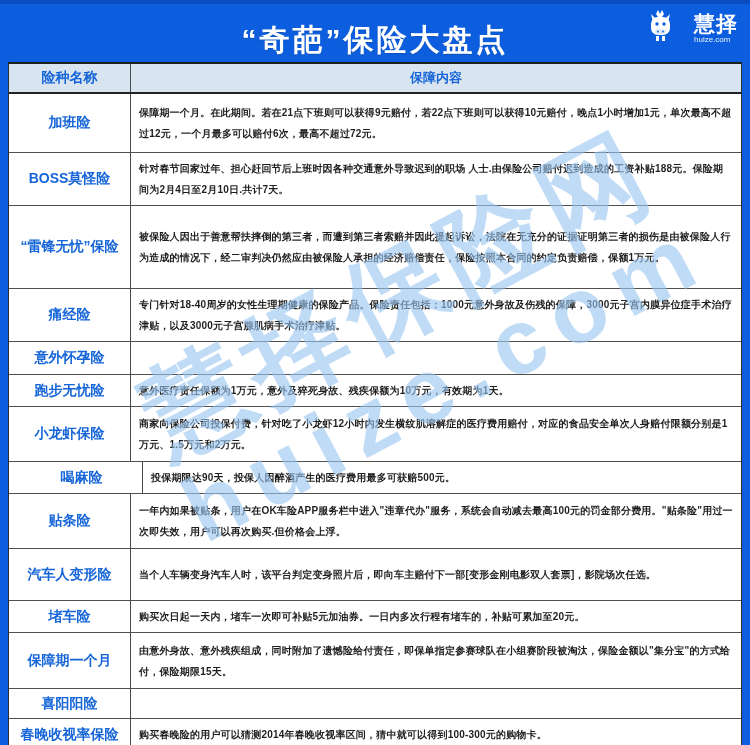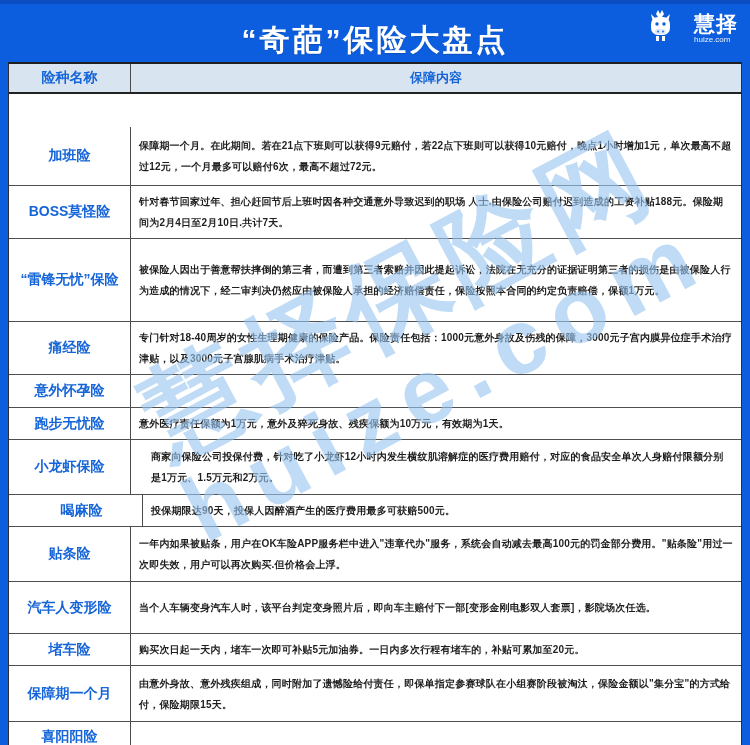--- a/index.html
+++ b/index.html
@@ -44,28 +44,28 @@
     color:var(--name-text,#1565d8);font-weight:bold;font-size:14px;
     border-right:1px solid #4a4a4a;box-sizing:border-box;
   }
   .col-content-header{
     flex:1;display:flex;align-items:center;justify-content:center;
     color:var(--name-text,#1565d8);font-weight:bold;font-size:13px;
   }
   .t-row{
     display:flex;border-top:1px solid #4f4f4f;box-sizing:border-box;
   }
-  .t-row:first-child{border-top:none;margin-top:33px;}
+  .t-row:first-child{border-top:none;}
   .t-body .t-row:nth-child(1){min-height:58px;}
   .t-body .t-row:nth-child(2){min-height:52px;}
   .t-body .t-row:nth-child(3){min-height:83px;}
   .t-body .t-row:nth-child(4){min-height:47px;}
   .t-body .t-row:nth-child(5){min-height:33px;}
   .t-body .t-row:nth-child(6){min-height:30px;}
-  .t-body .t-row:nth-child(7){min-height:55px;gap:12px;}
+  .t-body .t-row:nth-child(7){min-height:55px;}
   .t-body .t-row:nth-child(8){min-height:32px;padding-left:12px;}
   .t-body .t-row:nth-child(9){min-height:55px;}
   .t-body .t-row:nth-child(10){min-height:52px;}
   .t-body .t-row:nth-child(11){min-height:31px;}
   .t-body .t-row:nth-child(12){min-height:56px;}
   .t-body .t-row:nth-child(13){min-height:30px;}
   .t-body .t-row:nth-child(14){min-height:31px;}
   .insurance-name-cell{
     width:122px;flex:0 0 122px;
     display:flex;align-items:center;justify-content:center;

